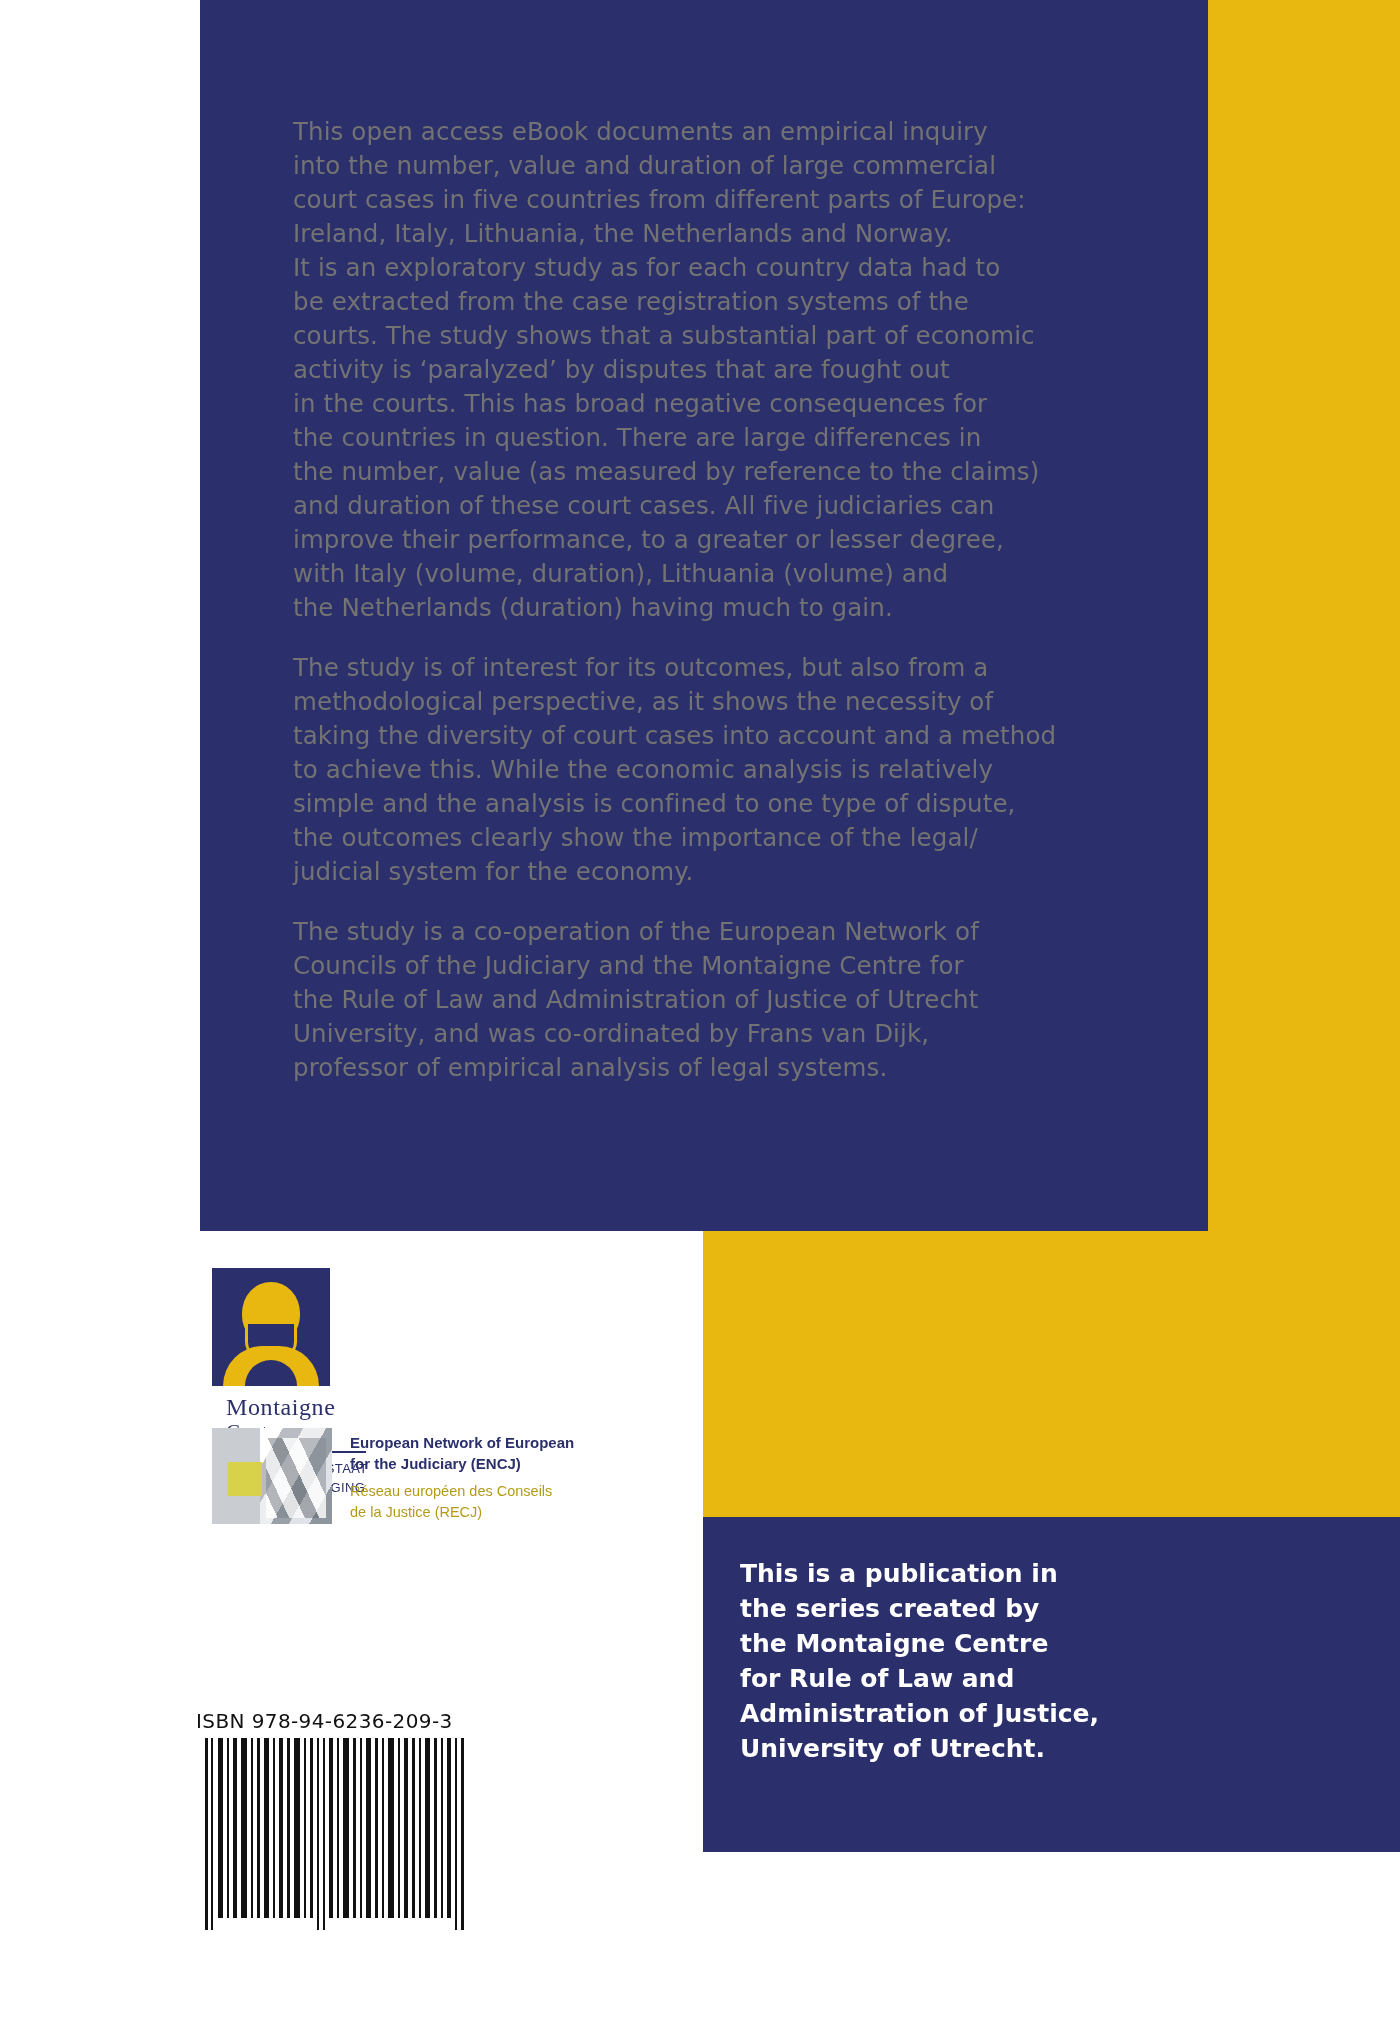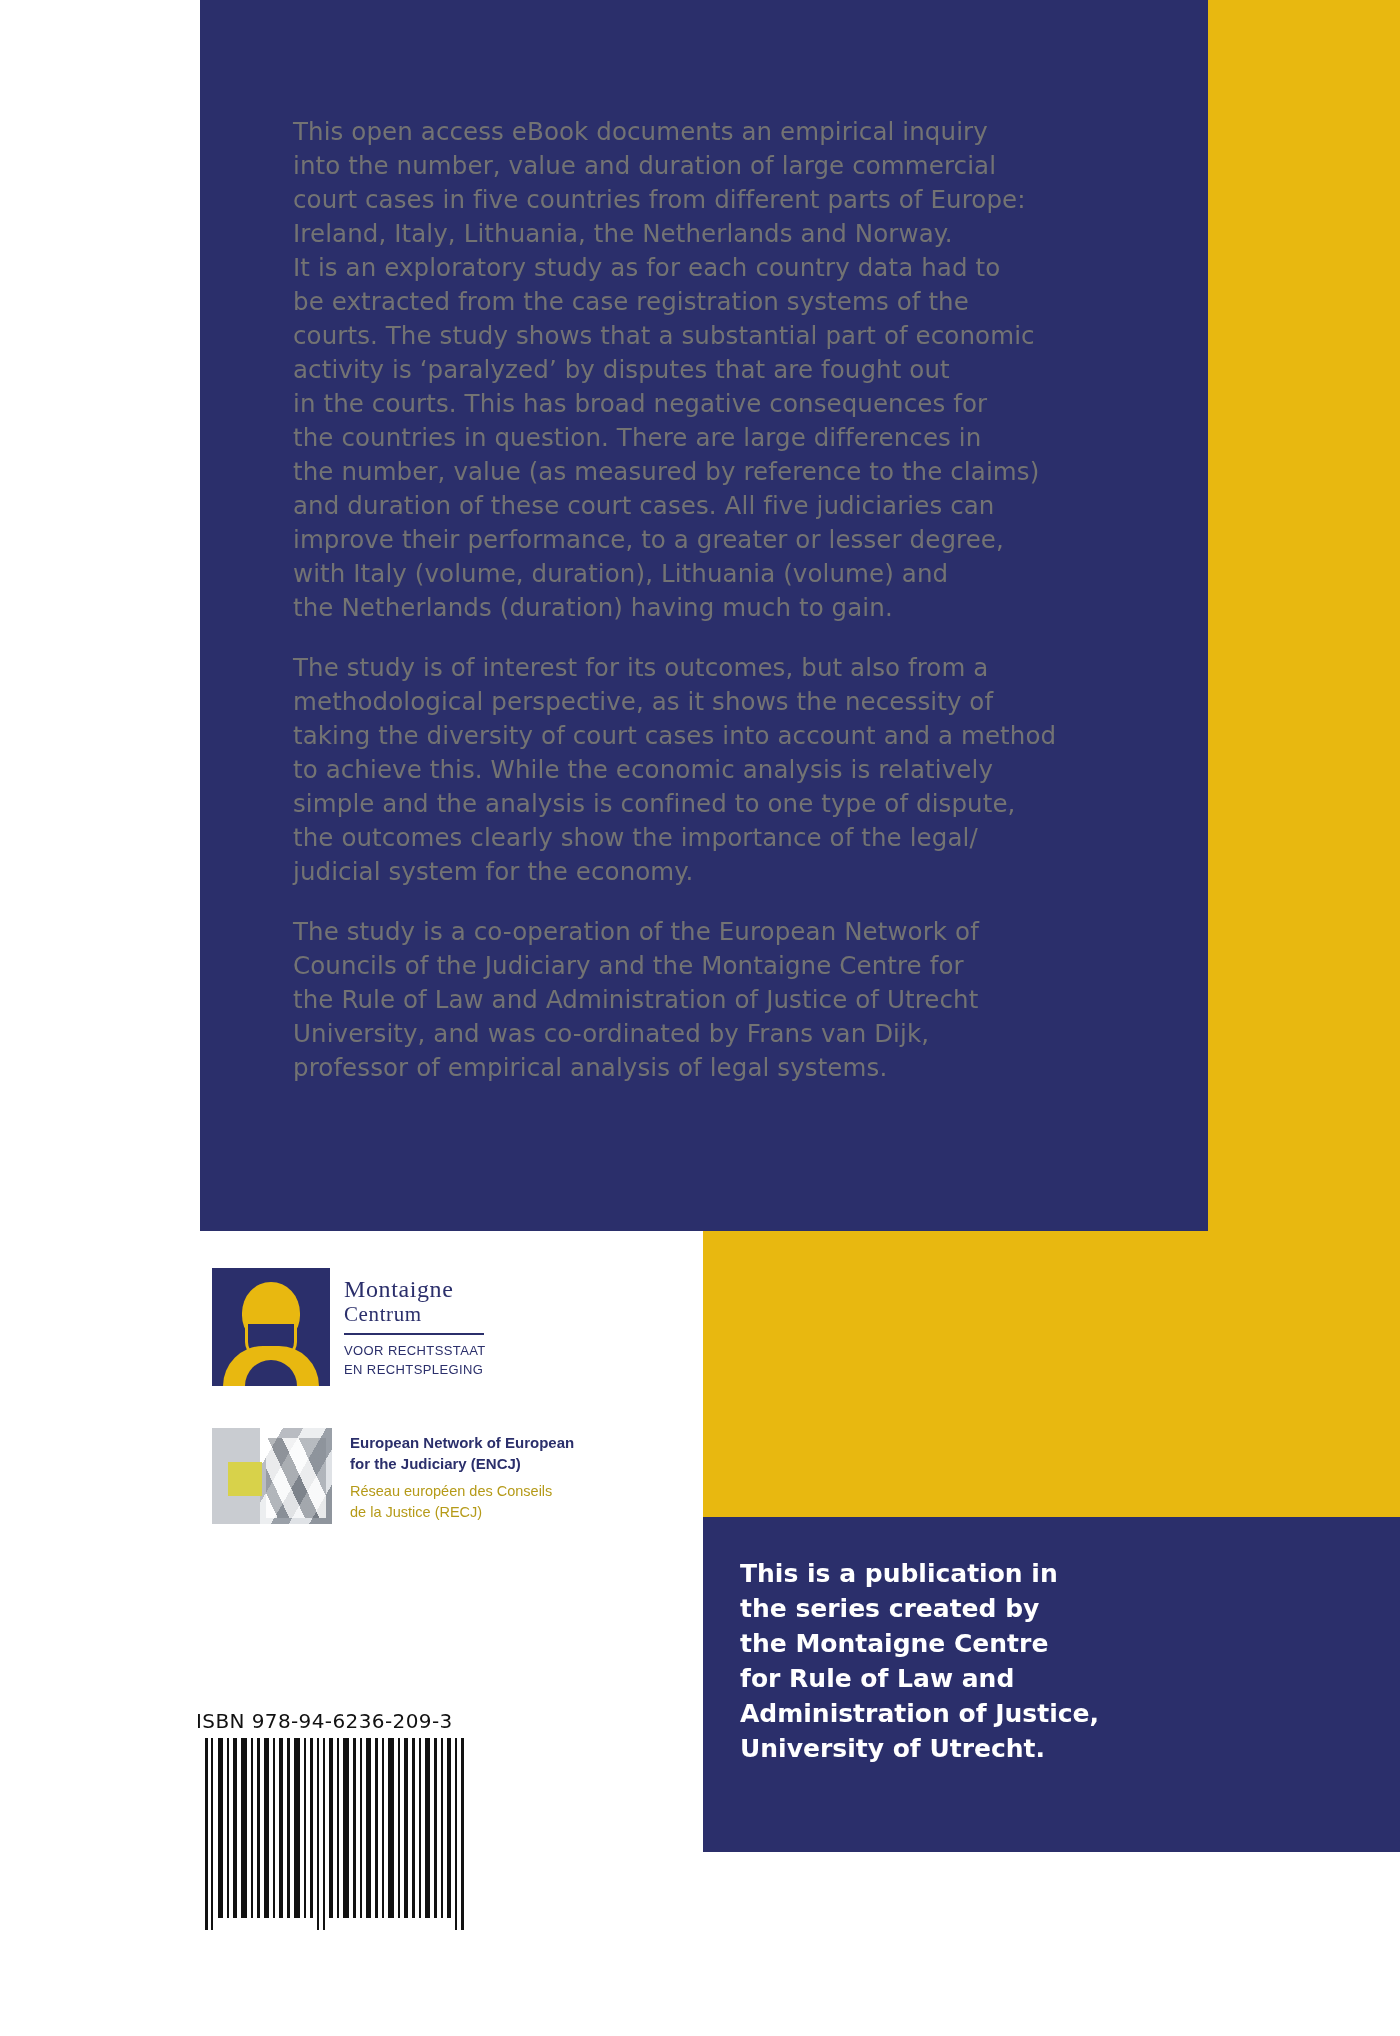--- a/index.html
+++ b/index.html
@@ -102,20 +102,21 @@
 
   
   .montaigne {
     position: absolute;
     left: 212px;
     top: 1268px;
     width: 290px;
     height: 118px;
     display: flex;
     align-items: flex-start;
+    flex-direction: column;
   }
   .montaigne-mark {
     width: 118px;
     height: 118px;
     position: relative;
     background: #2b2f6b;
     overflow: hidden;
     flex: 0 0 auto;
   }
   .montaigne-mark .face {

